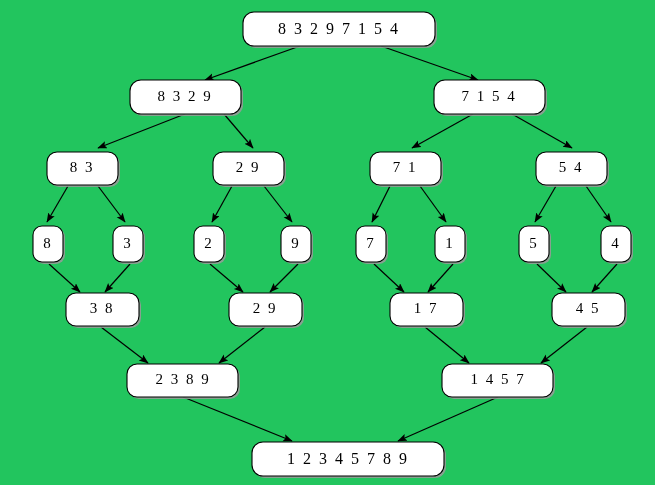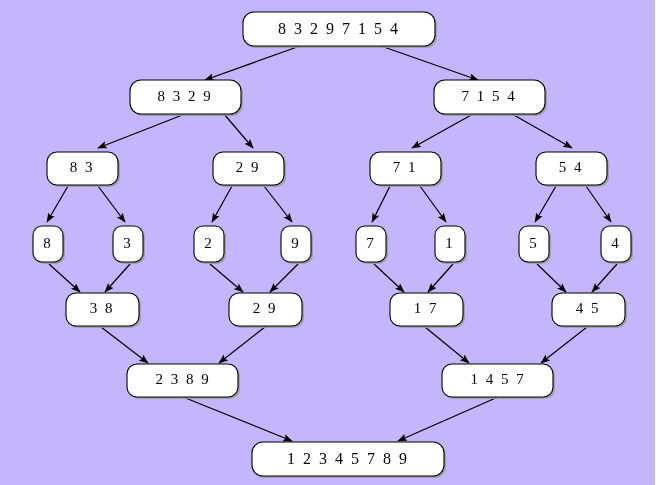--- a/index.html
+++ b/index.html
@@ -10,21 +10,21 @@
   body {
     width: 667px;
     height: 485px;
     font-family: "Liberation Serif", "DejaVu Serif", serif;
     overflow: hidden;
   }
   #diagram-root {
     position: relative;
     width: 655px;
     height: 485px;
-    background: #c4b5fd;
+    background: #22c55e;
   }
   svg#tree-svg {
     position: absolute;
     left: 0;
     top: 0;
     width: 667px;
     height: 485px;
     display: block;
   }
   .node-box {

